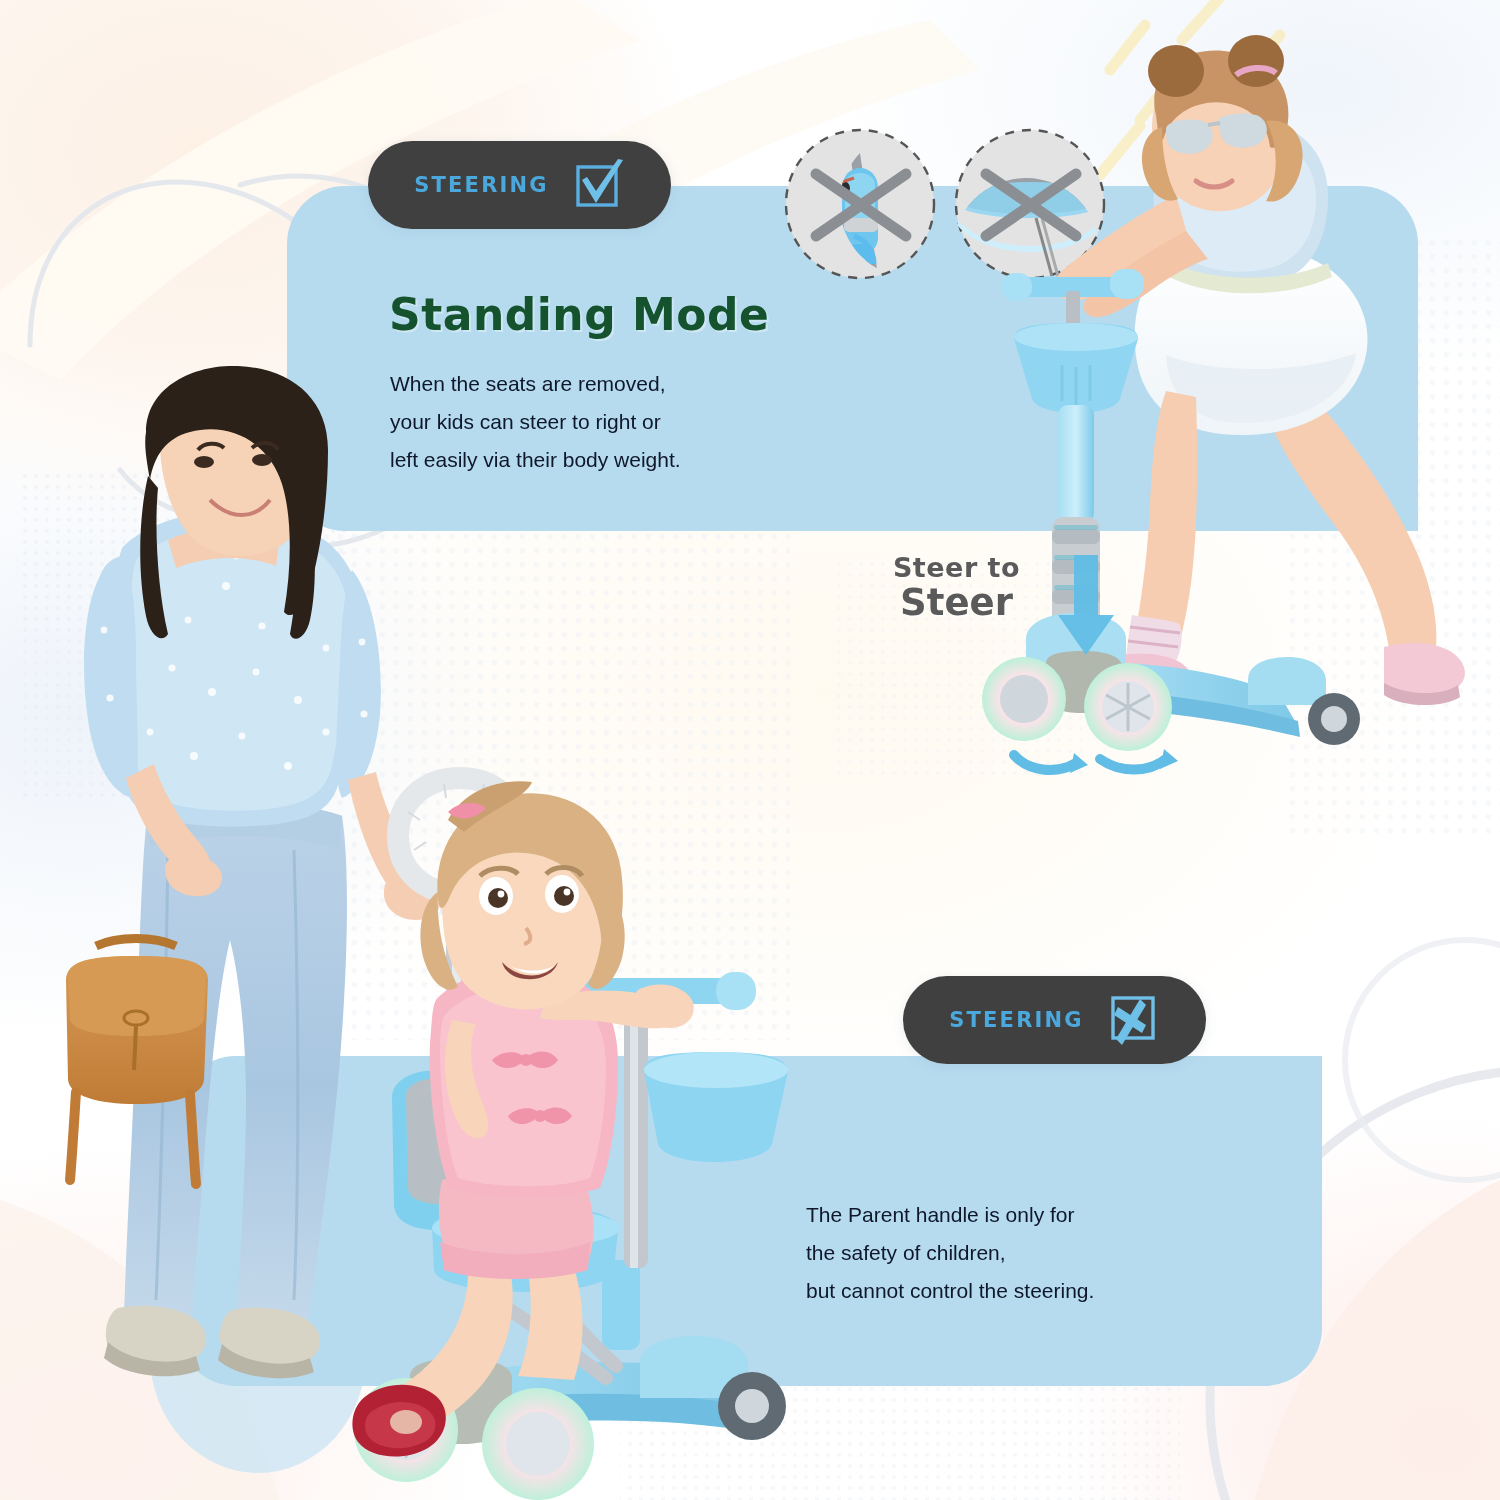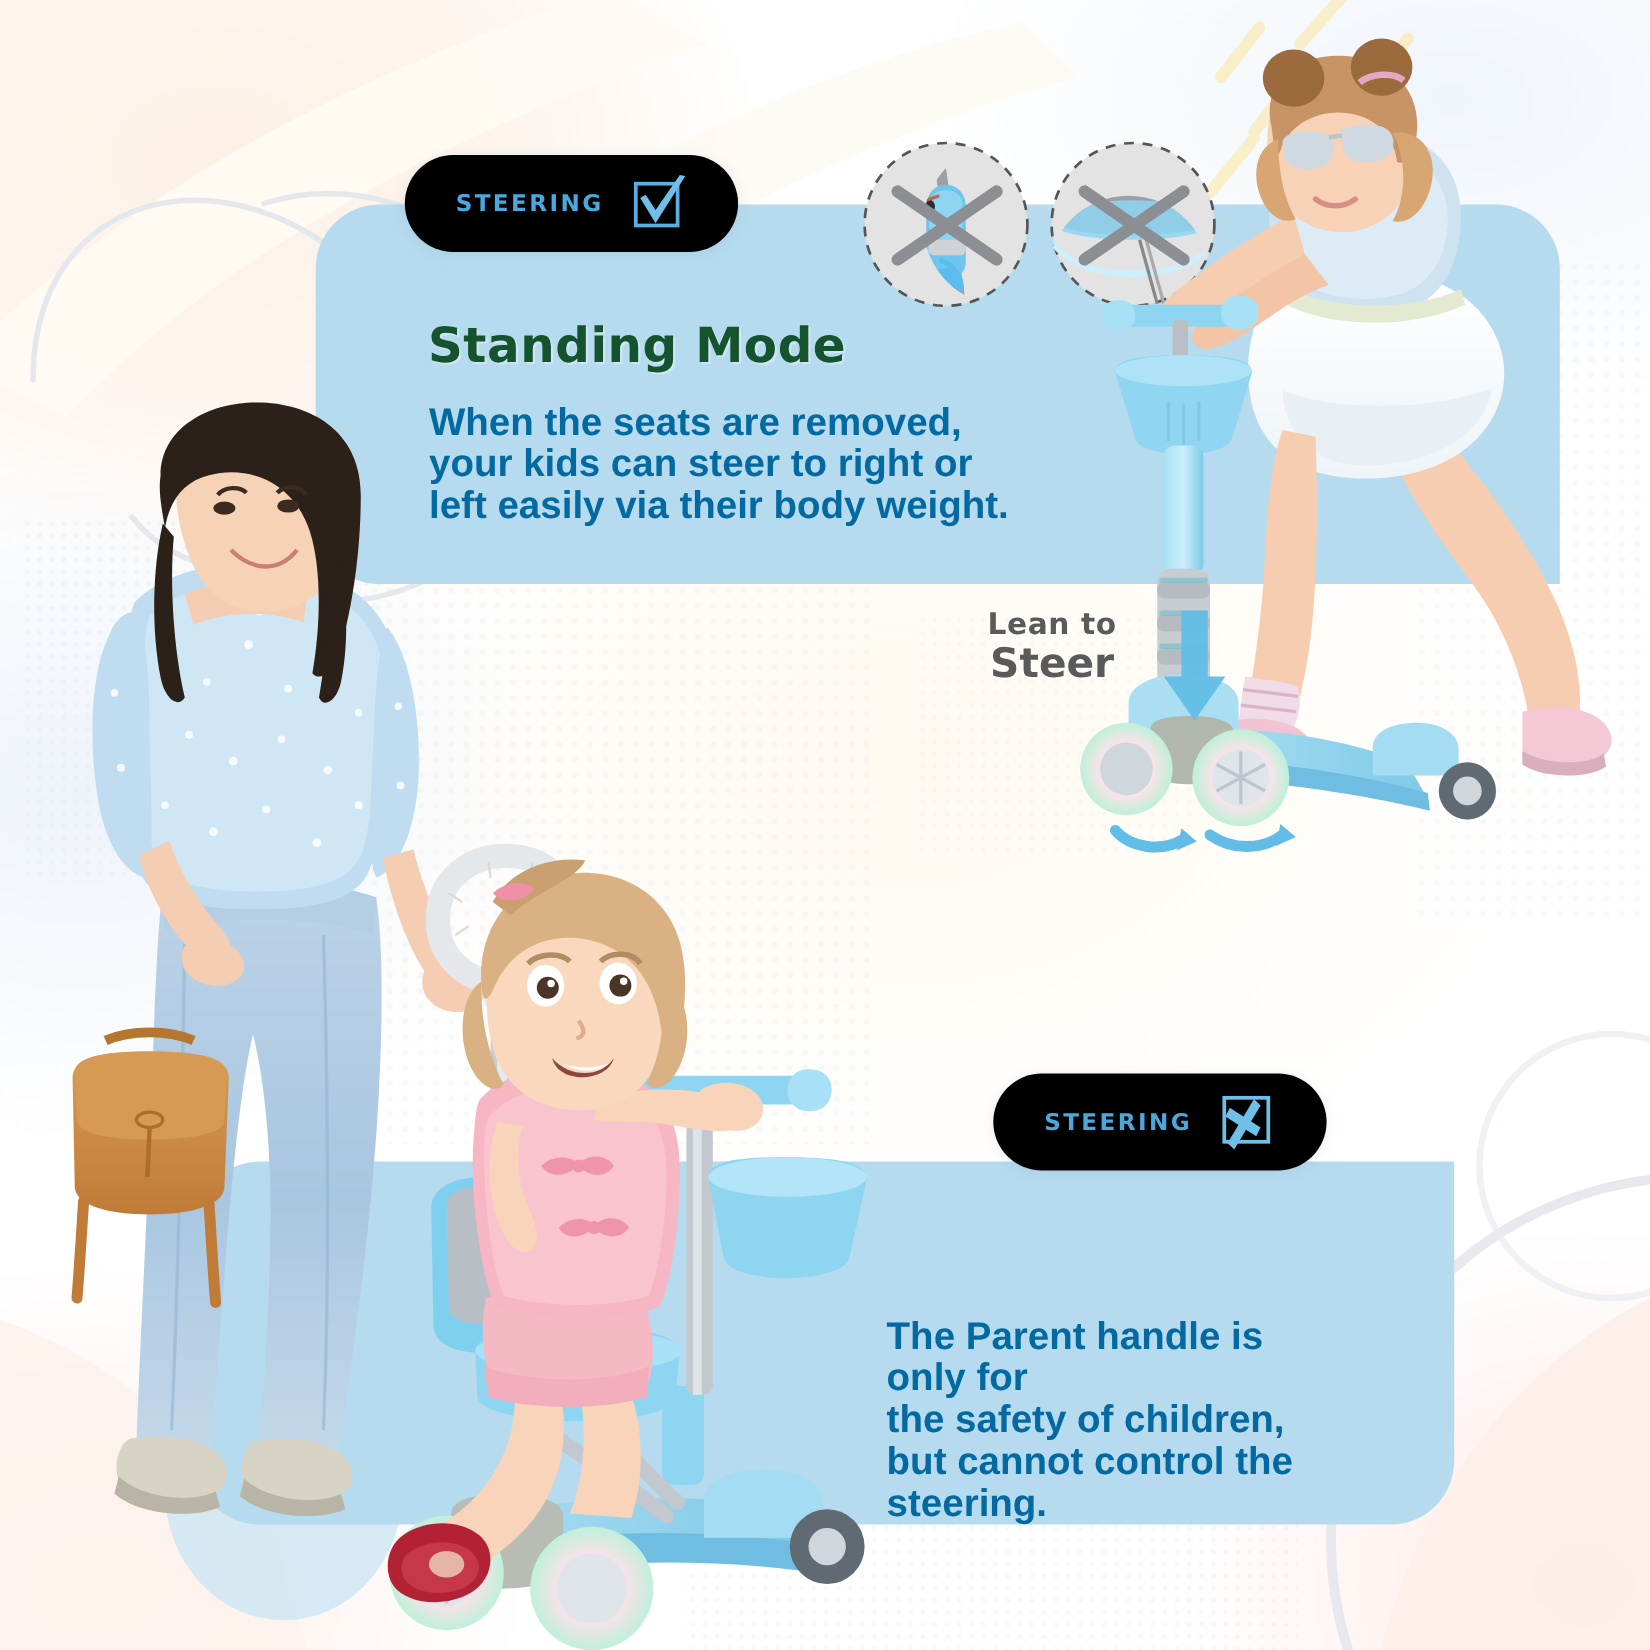--- a/index.html
+++ b/index.html
@@ -35,21 +35,21 @@
     border-radius:58px 58px 0 58px;
   }
   #card-sitting {
     left:178px; top:1056px; width:1144px; height:330px;
     border-radius:58px 0 58px 58px;
   }
 
   
   .pill {
     position:absolute;
-    background:#000000;
+    background:#404040;
     border-radius:999px;
     display:flex; align-items:center; justify-content:center;
     gap:22px;
     box-shadow:0 2px 12px rgba(120,150,175,.16);
   }
   #pill-standing { left:368px; top:141px; width:303px; height:88px; }
   #pill-sitting  { left:903px; top:976px; width:303px; height:88px; }
 
   .pill-label {
     font-family:"DejaVu Sans", sans-serif;
@@ -69,25 +69,24 @@
     color:#14532d;
     text-shadow:2px 2px 0 rgba(255,255,255,.35);
     letter-spacing:.5px;
   }
   #title-standing { left:389px; top:289px; }
   #title-sitting  { left:889px; top:1115px; }
 
   .mode-body {
     position:absolute;
     font-family:"Liberation Sans", sans-serif;
-    font-size:35px;
+    font-size:21px;
     line-height:38px;
-    color:#0369a1;
+    color:#0f172a;
     white-space:pre-line;
-    font-weight:bold;
   }
   #body-standing { left:390px; top:365px; text-align:left; }
   #body-sitting  { left:806px; top:1196px; width:390px; text-align:left; }
 
   
   #lean-steer {
     position:absolute; left:884px; top:552px; width:145px;
     text-align:center;
     font-family:"DejaVu Sans", sans-serif;
     font-weight:bold;
@@ -215,21 +214,21 @@
       <path d="M90,92 L106,150" stroke="#aaa" stroke-width="3" fill="none"></path>
       <path d="M120,56 C134,56 142,64 142,74" stroke="#b7e3f5" stroke-width="7" fill="none"></path>
     </g>
     <g stroke="#8b8f93" stroke-width="11" stroke-linecap="round">
       <line x1="34" y1="48" x2="124" y2="110"></line>
       <line x1="124" y1="48" x2="34" y2="110"></line>
     </g>
   </svg>
 
   <div id="lean-steer">
-    <span class="l1">Lean to</span>
+    <span class="l1">Steer to</span>
     <span class="l2">Steer</span>
   </div>
 
   <svg class="illus" id="girl-standing" width="520" height="720" viewBox="0 0 520 720">
     <defs>
       <linearGradient id="skirt" x1="0" y1="0" x2="0" y2="1">
         <stop offset="0%" stop-color="#ffffff"></stop>
         <stop offset="100%" stop-color="#eef4f8"></stop>
       </linearGradient>
       <linearGradient id="pole" x1="0" y1="0" x2="1" y2="0">

